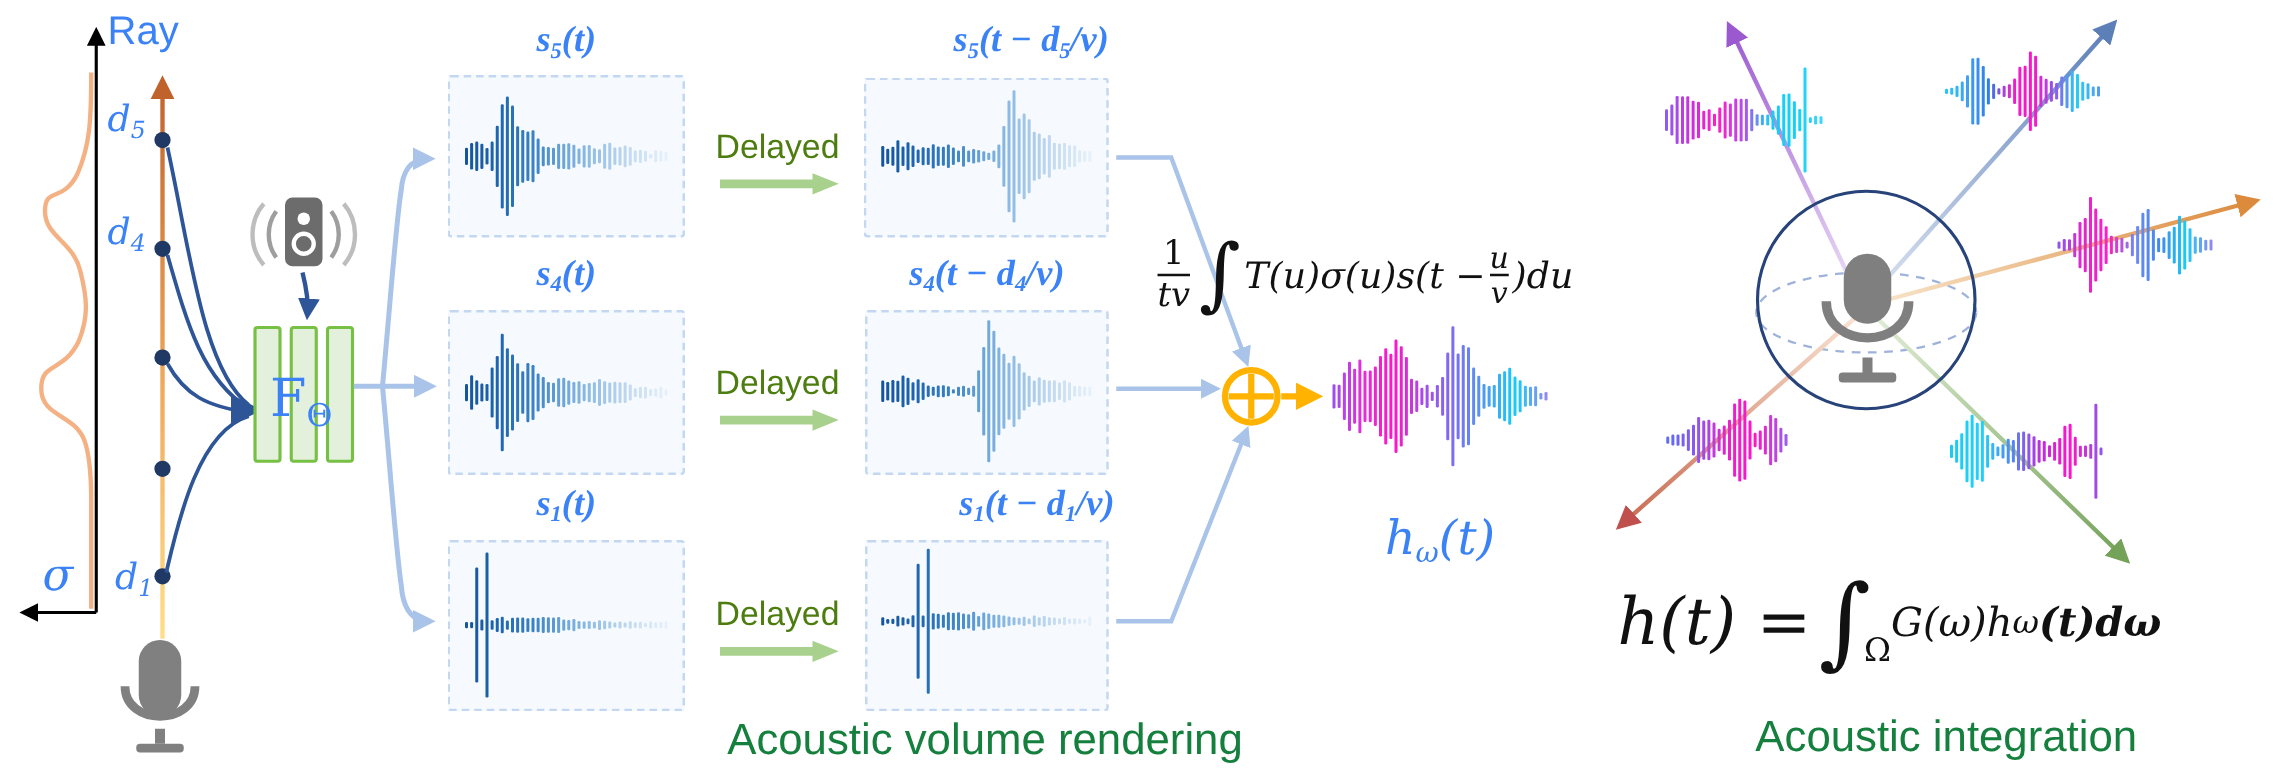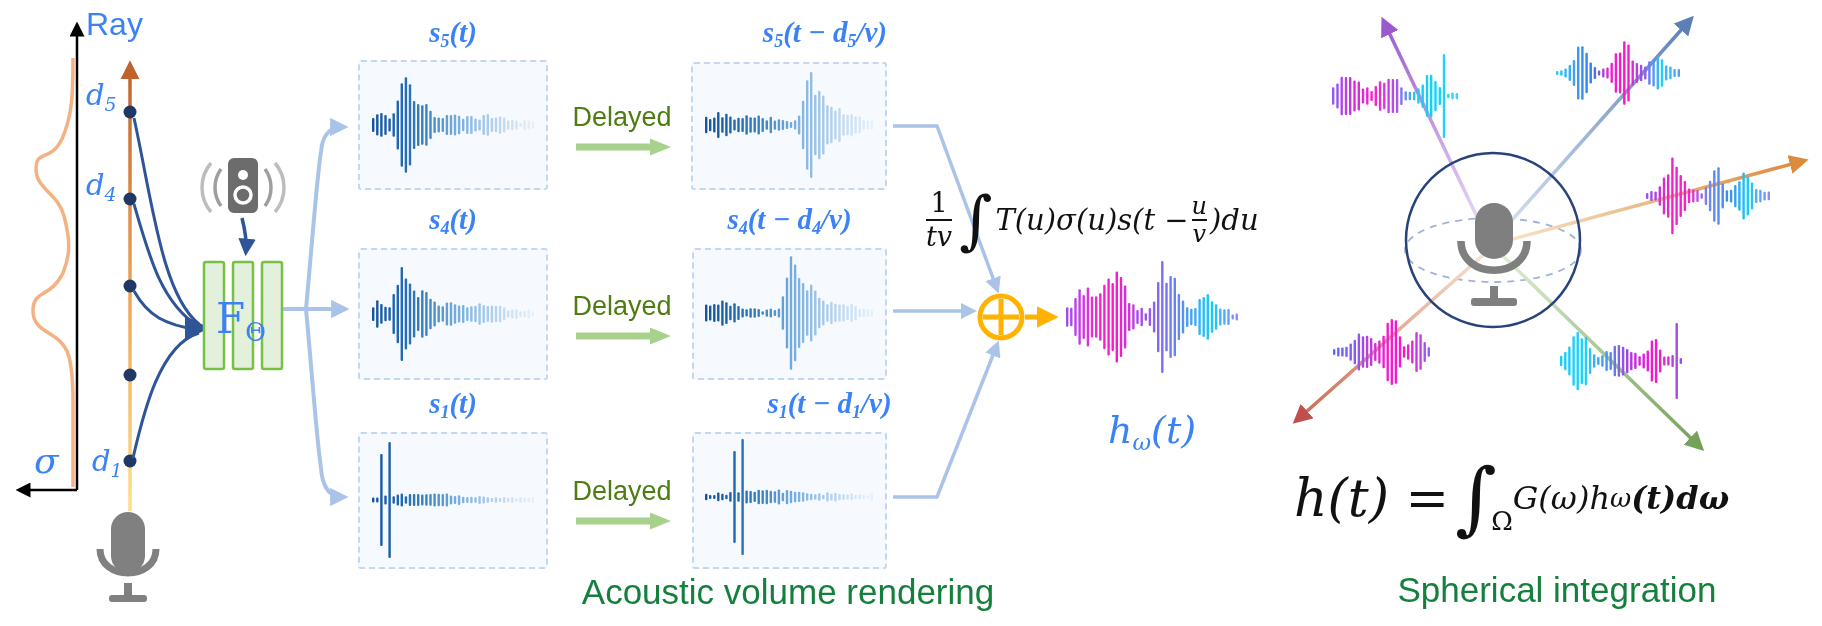--- a/index.html
+++ b/index.html
@@ -682,15 +682,15 @@
 
   <div class="txt formula" style="left:1294px;top:448px;height:100px;">
     <span style="font-size:52px;">h(t) =</span>
     <span class="int-wrap"><span class="int-big">∫</span><span class="int-sub">Ω</span></span>
     <span style="font-size:32px;text-align:center;">G(ω)h</span>
     <span class="sub2" style="font-size:26px;">ω</span>
     <span style="font-size:32px;font-weight:bold;">(t)dω</span>
   </div>
 
   <div class="txt caption" style="left:570px;top:572px;width:436px;">Acoustic volume rendering</div>
-  <div class="txt caption" style="left:1340px;top:570px;width:434px;">Spherical integration</div>
+  <div class="txt caption" style="left:1340px;top:570px;width:434px;">Acoustic integration</div>
 
 </div>
 
 </body></html>

